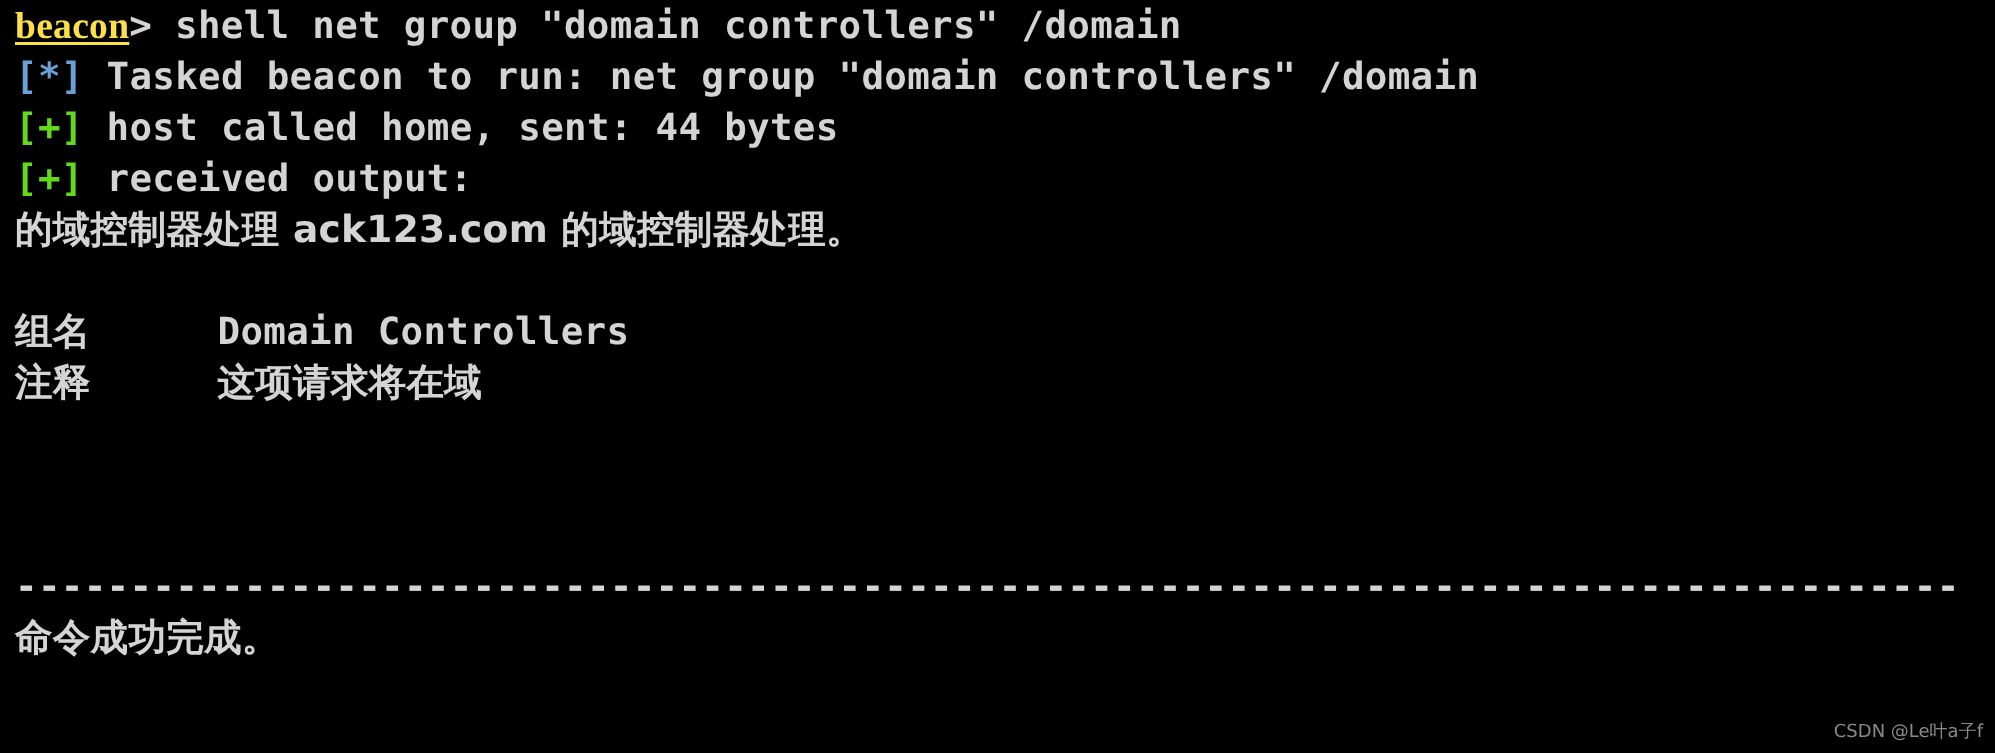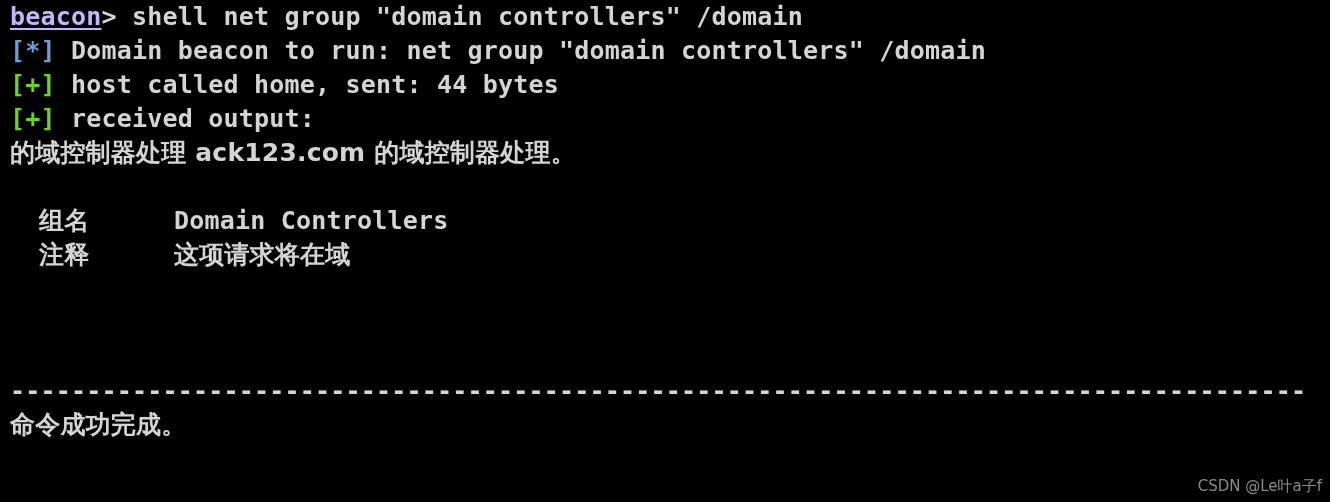--- a/index.html
+++ b/index.html
@@ -35,40 +35,40 @@
     letter-spacing: 0.2px;
   }
 
   .console-line.blank {
     height: 34px;
   }
 
   .prompt-host {
     text-decoration: underline;
     text-underline-offset: 3px;
-    color: #c4b5fd;
+    color: #fde047;
+    font-family: Liberation Serif, serif;
   }
 
   .tag-info {
     color: #6a9fd8;
   }
 
   .tag-ok {
     color: #63d919;
   }
 
   .cn {
     font-family: "DejaVu Sans", "Liberation Sans", sans-serif;
     font-weight: bold;
   }
 
   .field-row {
     display: block;
     white-space: pre;
-    margin-left: 29px;
   }
 
   .field-label {
     display: inline-block;
     width: 135px;
     font-family: "DejaVu Sans", "Liberation Sans", sans-serif;
     font-weight: bold;
     color: #d4d4d4;
   }
 
@@ -87,34 +87,34 @@
     white-space: pre;
     overflow: hidden;
     letter-spacing: 0.2px;
   }
 
   .watermark {
     position: absolute;
     right: 8px;
     bottom: 6px;
     font-family: "DejaVu Sans", "Liberation Sans", sans-serif;
-    font-size: 15px;
+    font-size: 12px;
     font-weight: normal;
     color: #8a8a8a;
     white-space: pre;
   }
 </style>
 </head>
 <body>
 
 <div id="terminal">
 
   <div class="console-line"><span class="prompt-host">beacon</span><span>&gt; </span><span>shell net group "domain controllers" /domain</span></div>
 
-  <div class="console-line"><span class="tag-info">[*]</span><span> Domain beacon to run: net group "domain controllers" /domain</span></div>
+  <div class="console-line"><span class="tag-info">[*]</span><span> Tasked beacon to run: net group "domain controllers" /domain</span></div>
 
   <div class="console-line"><span class="tag-ok">[+]</span><span> host called home, sent: 44 bytes</span></div>
 
   <div class="console-line"><span class="tag-ok">[+]</span><span> received output:</span></div>
 
   <div class="console-line cn">的域控制器处理 ack123.com 的域控制器处理。</div>
 
   <div class="console-line blank">&nbsp;</div>
 
   <div class="console-line field-row"><span class="field-label">组名</span><span class="field-value">Domain Controllers</span></div>

